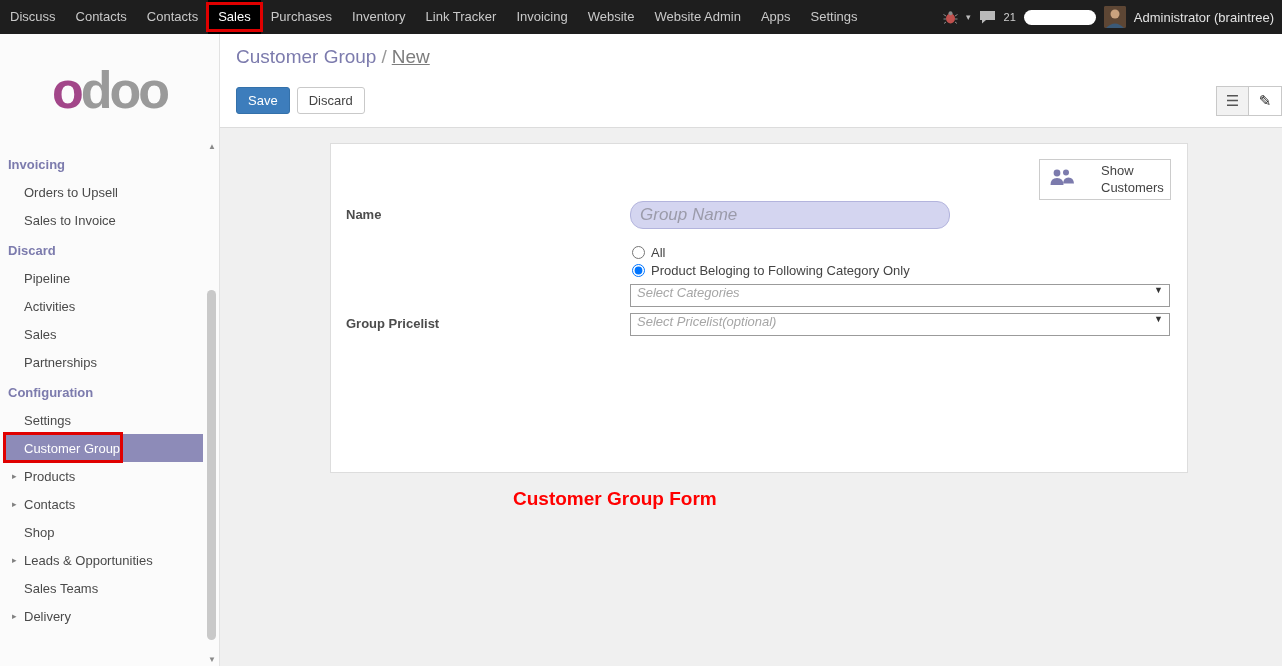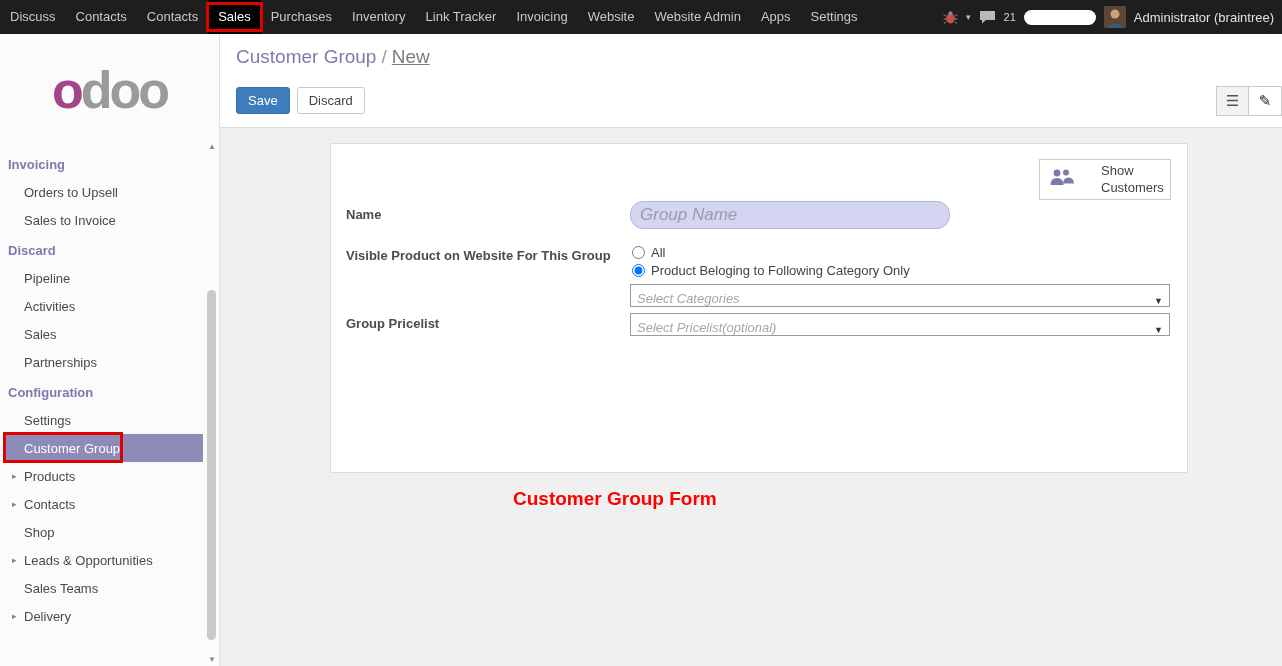--- a/index.html
+++ b/index.html
@@ -59,21 +59,21 @@
   .lbl { position: absolute; left: 15px; font-weight: bold; font-size: 13px; color: #4c4c4c; }
   .lbl-name { top: 63px; }
   .lbl-visible { top: 104px; }
   .lbl-pricelist { top: 172px; }
   .name-input { position: absolute; left: 299px; top: 57px; width: 320px; height: 28px; background: #d4d5f0; border: 1px solid #b3b4dd; border-radius: 13px; padding: 0 9px; font-size: 17px; font-family: inherit; color: #1d4ed8; }
   .name-input::placeholder { color: #9b9baa; font-style: italic; }
   .radio-row { position: absolute; left: 301px; display: flex; align-items: center; gap: 6px; font-size: 13px; color: #444; }
   .radio-all-row { top: 101px; }
   .radio-cat-row { top: 119px; }
   .radio-row input { width: 13px; height: 13px; cursor: pointer; }
-  .select { position: absolute; left: 299px; width: 540px; height: 23px; border: 1px solid #9b9b9b; background: #fff; display: flex; align-items: flex-end; padding: 0 6px; font-size: 13px; color: #a6a6a6; font-style: italic; cursor: pointer; gap: 20px; }
+  .select { position: absolute; left: 299px; width: 540px; height: 23px; border: 1px solid #9b9b9b; background: #fff; display: flex; align-items: flex-start; padding: 0 6px; font-size: 13px; color: #a6a6a6; font-style: italic; cursor: pointer; gap: 20px; }
   .select-categories { top: 140px; }
   .select-pricelist { top: 169px; }
   .sel-caret { margin-left: auto; color: #333; font-size: 9px; font-style: normal; }
   .caption { position: absolute; left: 293px; top: 360px; font-size: 19px; font-weight: bold; color: #ff0000; }
 </style>
 </head>
 <body>
 
 <div class="screen">
 
@@ -204,21 +204,20 @@
                 <path d="M1.5 17 q0 -7 6.5 -7 q6.5 0 6.5 7 z" fill="#7c7bad"></path>
                 <path d="M14 15.5 q0.5 -6 5.5 -6 q5 0 5.5 6 z" fill="#7c7bad"></path>
               </svg>
           </span>
           <span class="sc-label">Show Customers</span>
         </div>
 
         <label class="lbl lbl-name">Name</label>
         <input class="name-input" type="text" placeholder="Group Name" style="">
 
-        <label class="lbl lbl-visible">Visible Product on Website For This Group</label>
         <div class="radio-row radio-all-row">
           <input type="radio" name="visible" style="">
           <span>All</span>
         </div>
         <div class="radio-row radio-cat-row">
           <input type="radio" name="visible" checked="" style="">
           <span>Product Beloging to Following Category Only</span>
         </div>
         <div class="select select-categories">
           <span>Select Categories</span>

